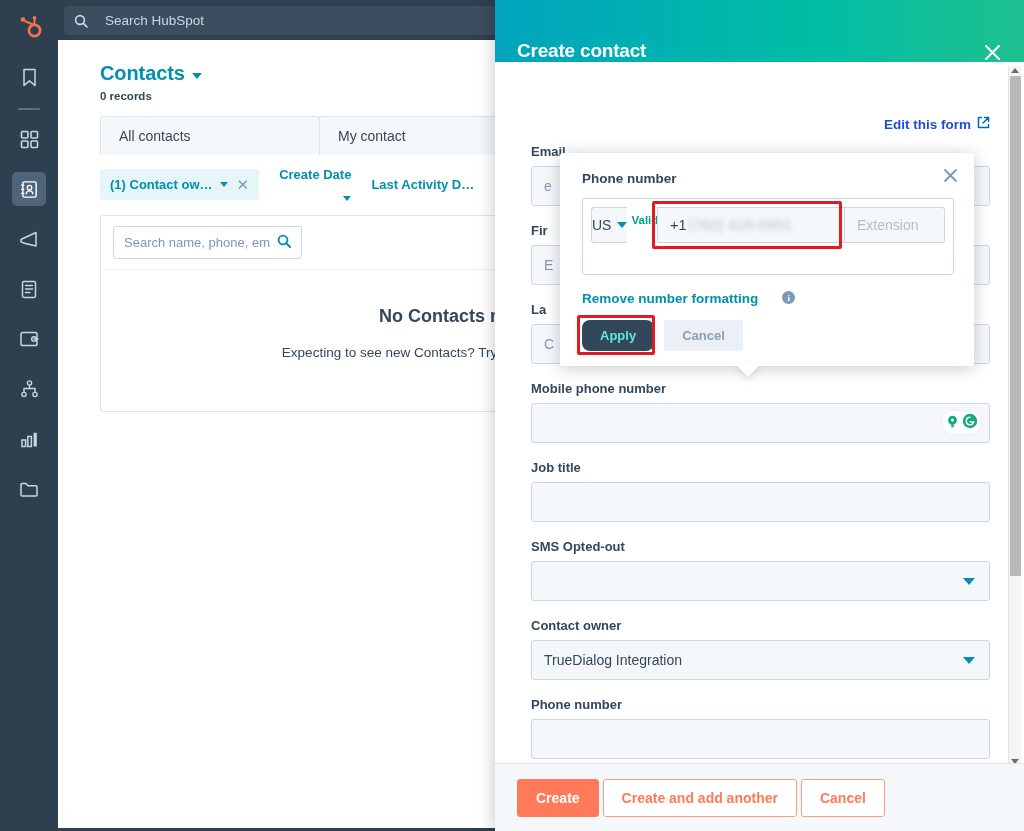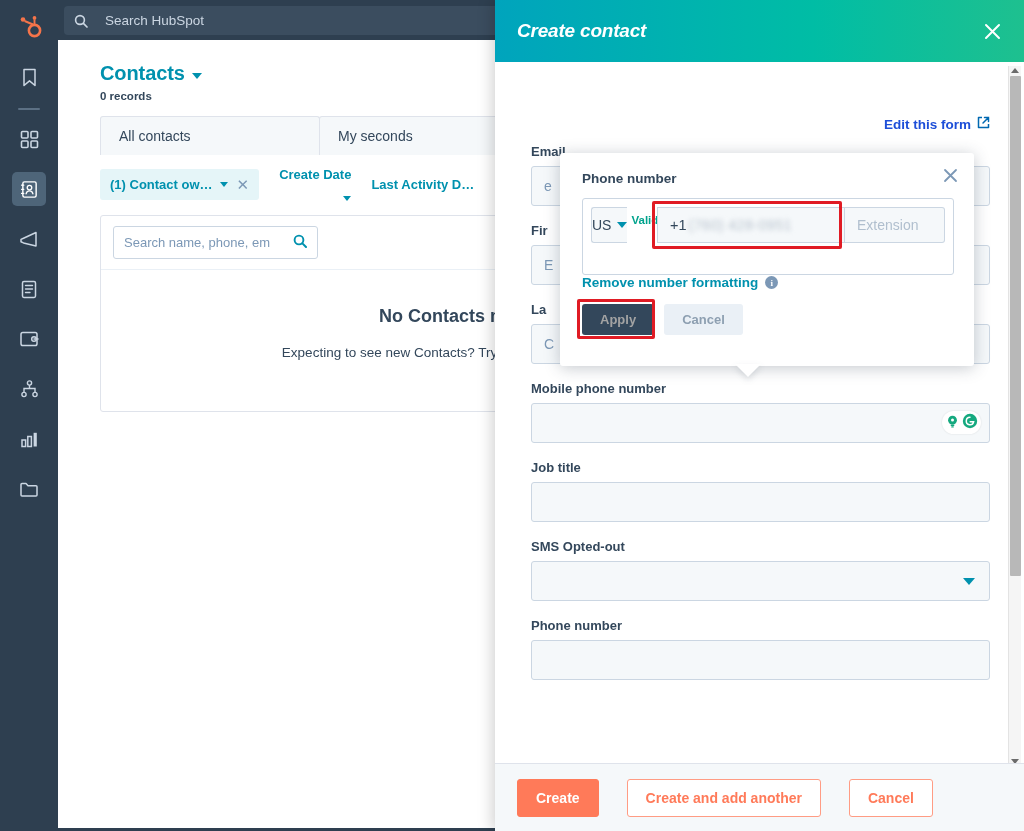--- a/index.html
+++ b/index.html
@@ -92,21 +92,21 @@
   .filter-link {
     font-size: 13px; font-weight: bold; color: #0091ae;
     margin-left: 20px; display:flex; align-items:flex-end; gap:14px; cursor:pointer;flex-direction:column;
   }
   .filter-link .chip-caret { width:0;height:0;border-left:4px solid transparent;border-right:4px solid transparent;border-top:5px solid #0091ae;}
 
   
   #table-wrap { margin: 8px 0 0 42px; width: 880px; border: 1px solid #dfe3eb; border-radius: 3px; background:#fff;}
   #table-toolbar { padding: 10px 12px; border-bottom: 1px solid #eaf0f6;}
   #list-search {
-    width: 205px; height: 33px; border: 1px solid #cbd6e2; border-radius: 3px;
+    width: 189px; height: 33px; border: 1px solid #cbd6e2; border-radius: 3px;
     display: flex; align-items: center; padding: 0 10px; background:#fff;
   }
   #list-search .ls-text { font-size: 13px; color: #7c98b6; flex: 1; white-space: nowrap; overflow:hidden;}
   #empty-state { padding: 34px 0 46px; text-align: center; }
   .empty-title { font-size: 18px; font-weight: bold; color: #33475b; line-height: 1.35; }
   .empty-sub { font-size: 13.5px; color: #33475b; line-height: 1.65; margin-top: 14px; }
   #pagination { margin: 14px 0 0 42px; width: 880px; display: flex; justify-content: flex-end; align-items:center; gap: 6px;}
   .pg-link { font-size: 13px; font-weight: bold; color: #7c98b6; }
   .pg-arrow { color:#7c98b6; font-size: 15px; }
 
@@ -115,23 +115,22 @@
     position: absolute; right: 0; top: 0;
     width: 529px; height: 831px;
     background: #fff;
     box-shadow: -3px 0 14px rgba(0,0,0,.18);
     display: flex; flex-direction: column;
     overflow: hidden;
   }
   #modal-header {
     height: 62px; flex: 0 0 62px;
     background: linear-gradient(90deg, #00a4bd 0%, #00bda5 60%, #1ec08f 100%);
-    display: flex; align-items: center; padding: 0 22px;
+    display: flex; align-items: flex-end; padding: 0 22px;
     color: #fff;
-    font-style: italic;
   }
   #modal-title { font-size: 19px; font-weight: bold; letter-spacing: -0.2px; }
   #modal-close { margin-left: auto; cursor: pointer; display:flex;}
   #modal-body {
     position: relative; flex: 1 1 auto;
     padding: 26px 34px 10px 36px;
     overflow: hidden;
     background: #fff;
   }
   #edit-form-row { display:flex; justify-content: flex-end; margin-bottom: 12px;}
@@ -170,21 +169,21 @@
     position: absolute; top: 10px; left: 1px;
     width: 11px; height: 500px; background: #b8b8b8; border-radius: 1px;
   }
   .sb-arrow { position:absolute; left:2px; width:0;height:0; border-left:4px solid transparent;border-right:4px solid transparent;}
   .sb-up { top: 2px; border-bottom: 5px solid #6b6b6b;}
   .sb-dn { bottom: 2px; border-top: 5px solid #6b6b6b;}
 
   #modal-footer {
     flex: 0 0 68px; height: 68px;
     background: #f5f8fa; border-top: 1px solid #dfe3eb;
-    display: flex; align-items: center; gap: 28px;
+    display: flex; align-items: center; gap: 4px;
     padding: 0 22px;
   }
   .btn {
     font-size: 14px; font-weight: bold;
     border-radius: 3px; cursor: pointer;
     padding: 11px 18px; line-height: 1;
   }
   .btn-primary { background: #ff7a59; color: #fff; border: 1px solid #ff7a59; }
   .btn-secondary { background: #fff; color: #ff7a59; border: 1px solid #ff9c84; }
 
@@ -244,34 +243,35 @@
     pointer-events: none;
   }
   #extension-cell { width: 100px; }
   #extension-input {
     height: 36px; background: #f5f8fa; border: 1px solid #cbd6e2;
     border-radius: 0 3px 3px 0; border-left: none;
     display: flex; align-items: center; padding: 0 12px;
     font-size: 14px; color: #b0bfce;
   }
   #remove-formatting-row {
-    display: flex; align-items: center; gap: 7px;
+    display: flex; align-items: flex-start; gap: 24px;
+    margin-top: 16px;
   }
   #remove-formatting-link { font-size: 13.5px; font-weight: bold; color: #0091ae; cursor: pointer; }
   .info-dot {
     width: 13px; height: 13px; border-radius: 50%;
     background: #7c98b6; color: #fff;
     font-size: 9px; font-weight: bold;
     display: flex; align-items: center; justify-content: center;
     font-family: "Liberation Serif", serif;
   }
   #popover-actions { display: flex; align-items: center; gap: 10px; margin-top: 14px; position: relative; }
   #apply-btn {
-    background: #33475b; color: #a3a3a3; font-size: 13px; font-weight: bold;
-    border-radius: 3px; padding: 9px 18px; line-height: 1; cursor: pointer;
+    background: #33475b; color: #5eead4; font-size: 13px; font-weight: bold;
+    border-radius: 8px; padding: 9px 18px; line-height: 1; cursor: pointer;
   }
   #apply-highlight {
     position: absolute; left: -5px; top: -5px;
     width: 78px; height: 40px;
     border: 3px solid #e01b24; border-radius: 2px;
     pointer-events: none;
   }
   #cancel-btn {
     background: #eaf0f6; color: #8d9fb1; font-size: 13px; font-weight: bold;
     border-radius: 3px; padding: 9px 18px; line-height: 1; cursor: pointer;
@@ -403,21 +403,21 @@
     <div id="page-head">
       <div class="page-title-row">
         <span class="page-title">Contacts</span>
         <span class="caret-dn"></span>
       </div>
       <div class="records-count">0 records</div>
     </div>
 
     <div id="tabs">
       <div class="tab">All contacts</div>
-      <div class="tab">My seconds</div>
+      <div class="tab">My contact</div>
     </div>
 
     <div id="filters">
       <div class="chip">
         <span>(1) Contact ow…</span>
         <span class="chip-caret"></span>
         <span class="chip-x">✕</span>
       </div>
       <div class="filter-link">
         <span>Create Date</span>
@@ -521,20 +521,27 @@
       </div>
 
       <div class="field">
         <div class="field-label">SMS Opted-out</div>
         <div class="field-input">
           <span></span>
           <span class="field-caret"></span>
         </div>
       </div>
 
+      <div class="field">
+        <div class="field-label">Contact owner</div>
+        <div class="field-input">
+          <span>TrueDialog Integration</span>
+          <span class="field-caret"></span>
+        </div>
+      </div>
 
       <div class="field">
         <div class="field-label">Phone number</div>
         <div class="field-input"></div>
       </div>
 
       <div id="modal-scrollbar">
         <span class="sb-arrow sb-up"></span>
         <div id="modal-scroll-thumb"></div>
         <span class="sb-arrow sb-dn"></span>

